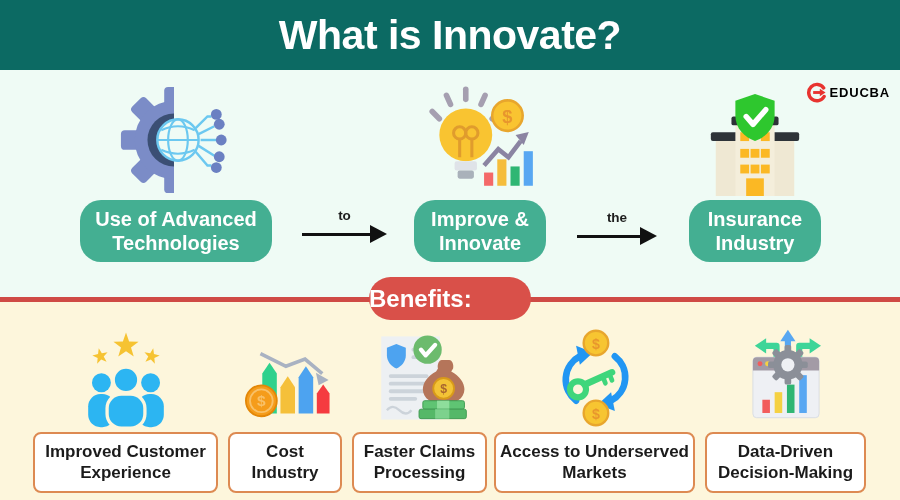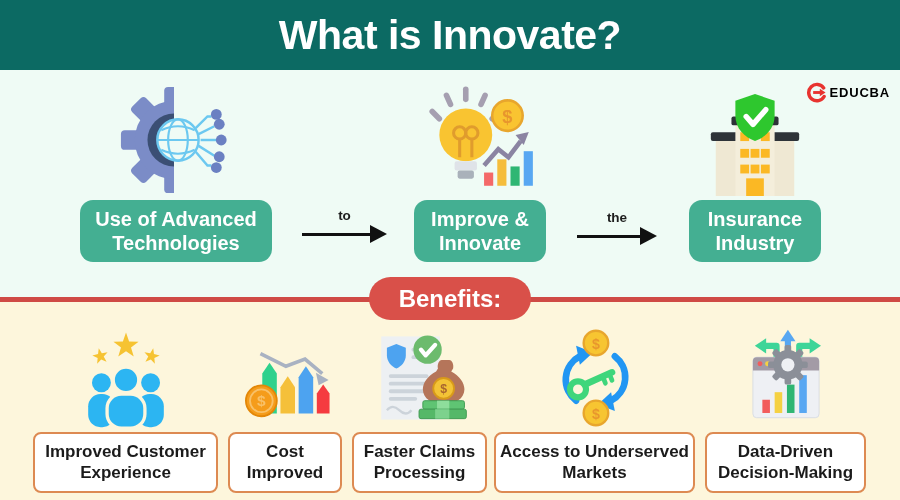--- a/index.html
+++ b/index.html
@@ -12,39 +12,39 @@
   .header h1 { color:#ffffff; font-size:41px; font-weight:bold; letter-spacing:-0.5px; }
 
   
   .flow { position:absolute; top:70px; left:0; width:900px; height:228px; background:#effbf5; }
   .brand { position:absolute; top:12px; right:10px; display:flex; align-items:center; gap:3px; }
   .brand .brand-name { font-size:13px; color:#000000; letter-spacing:0.8px; font-weight:bold; }
 
   .step { position:absolute; display:flex; flex-direction:column; align-items:center; }
   .step .icon-slot { display:flex; align-items:flex-end; justify-content:center; margin-bottom:4px; }
   .pill-box { background:#44af92; color:#ffffff; font-weight:bold; text-align:center;
-              border-radius:13px; padding:7px 4px; font-size:20px; line-height:1.2;
+              border-radius:21px; padding:7px 4px; font-size:20px; line-height:1.2;
               width:100%; }
   .step1 { left:80px; top:14px; width:192px; } .step1 .icon-slot { height:112px; }
   .step2 { left:414px; top:10px; width:132px; } .step2 .icon-slot { height:116px; }
   .step3 { left:689px; top:20px; width:132px; } .step3 .icon-slot { height:106px; }
 
   .connector { position:absolute; display:flex; flex-direction:column; align-items:center; }
   .conn-label { font-size:13.5px; font-weight:bold; color:#1d1d1d; margin-bottom:2px; }
   .conn-arrow { position:relative; width:100%; height:18px; }
   .conn-arrow::before { content:""; position:absolute; left:0; right:15px; top:8px; height:3px; background:#111; }
   .conn-arrow::after { content:""; position:absolute; right:0; top:0;
                        border-left:17px solid #111; border-top:9px solid transparent; border-bottom:9px solid transparent; }
   .conn1 { left:302px; top:138px; width:85px; }
   .conn2 { left:577px; top:140px; width:80px; }
 
   
   .divider { position:absolute; top:297px; left:0; width:900px; height:5px; background:#cf4a45; z-index:2; }
   .banner { position:absolute; top:277px; left:369px; width:162px; height:43px; background:#d95049;
-            border-radius:22px; display:flex; align-items:center; justify-content:center; z-index:3; }
+            border-radius:22px; display:flex; align-items:center; justify-content:flex-start; z-index:3; }
   .banner span { color:#ffffff; font-size:24px; font-weight:bold; }
 
   
   .benefits { position:absolute; top:302px; left:0; width:900px; height:198px; background:#fdf6dc; }
   .benefit { position:absolute; display:flex; flex-direction:column; align-items:center; }
   .bicon { height:103px; display:flex; align-items:flex-end; justify-content:center; margin-bottom:4px; }
   .bbox { background:#ffffff; border:2.5px solid #dd8a52; border-radius:8px; width:100%;
           min-height:57px; display:flex; align-items:center; justify-content:center; text-align:center;
           font-weight:bold; font-size:17px; line-height:1.22; color:#1b1b1b; padding:8px 2px; }
   .b1 { left:33px;  width:185px; top:23px; }
@@ -226,21 +226,21 @@
           <path d="M50,61 L58,49 L66,61 V90 H50 Z" fill="#f5c03a"></path>
           <path d="M70,50 L78,38 L86,50 V90 H70 Z" fill="#4da3f0"></path>
           <path d="M90,68 L97,58 L104,68 V90 H90 Z" fill="#f53b40"></path>
           <path d="M28,24 L56,38 L77,30 L96,46" stroke="#a9b2c2" stroke-width="4" fill="none"></path>
           <polygon points="103,53 89,45 92,59" fill="#a9b2c2"></polygon>
           <circle cx="29" cy="76" r="17" fill="#f59c1b" stroke="#e38708" stroke-width="2"></circle>
           <circle cx="29" cy="76" r="12.5" fill="none" stroke="#f8c169" stroke-width="2"></circle>
           <text x="29" y="82" font-size="17" font-weight="bold" fill="#f8c169" text-anchor="middle" font-family="'Liberation Sans',sans-serif">$</text>
         </svg>
       </div>
-      <div class="bbox">Cost Improved</div>
+      <div class="bbox">Cost Industry</div>
     </div>
 
     <div class="benefit b3">
       <div class="bicon">
         <svg width="104" height="100" viewBox="0 0 110 104">
           <rect x="14" y="8" width="62" height="88" fill="#edf0f3"></rect>
           <path d="M30,16 l-10,4 v8 c0,7 5,12 10,14 c5,-2 10,-7 10,-14 v-8 z" fill="#4da3f0"></path>
           <g fill="#ccd3da">
             <rect x="46" y="20" width="16" height="4" rx="2"></rect>
             <rect x="46" y="28" width="16" height="4" rx="2"></rect>

